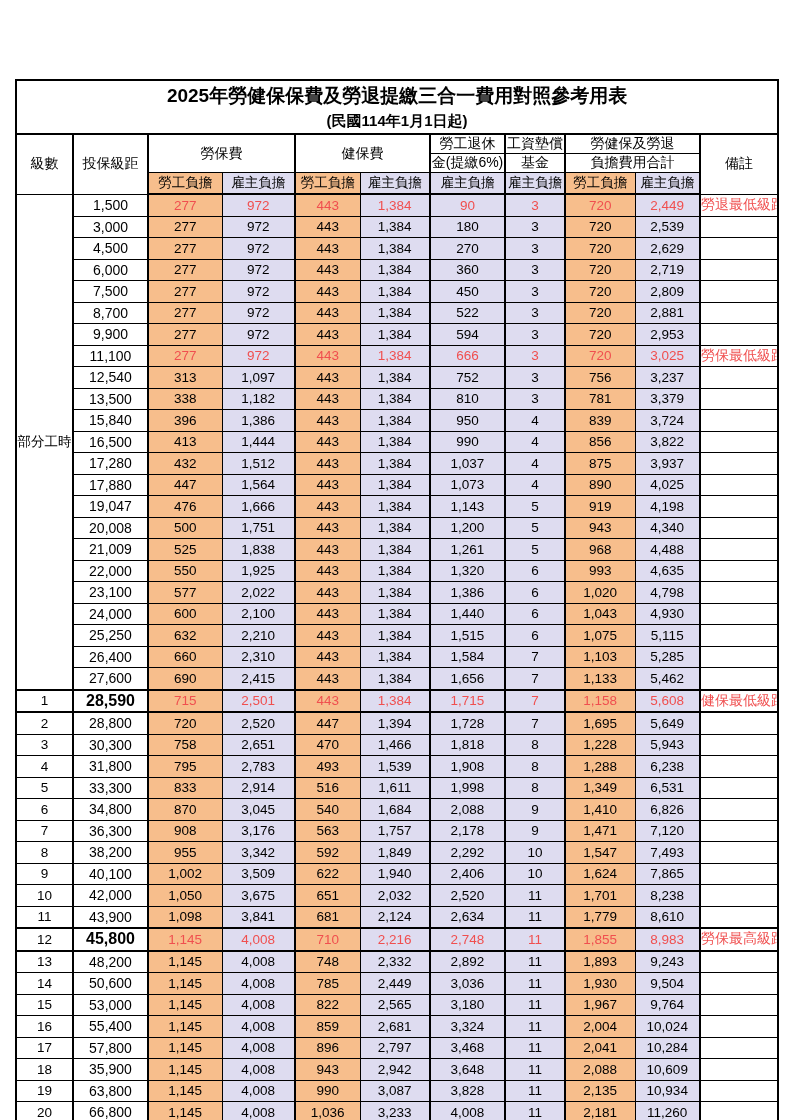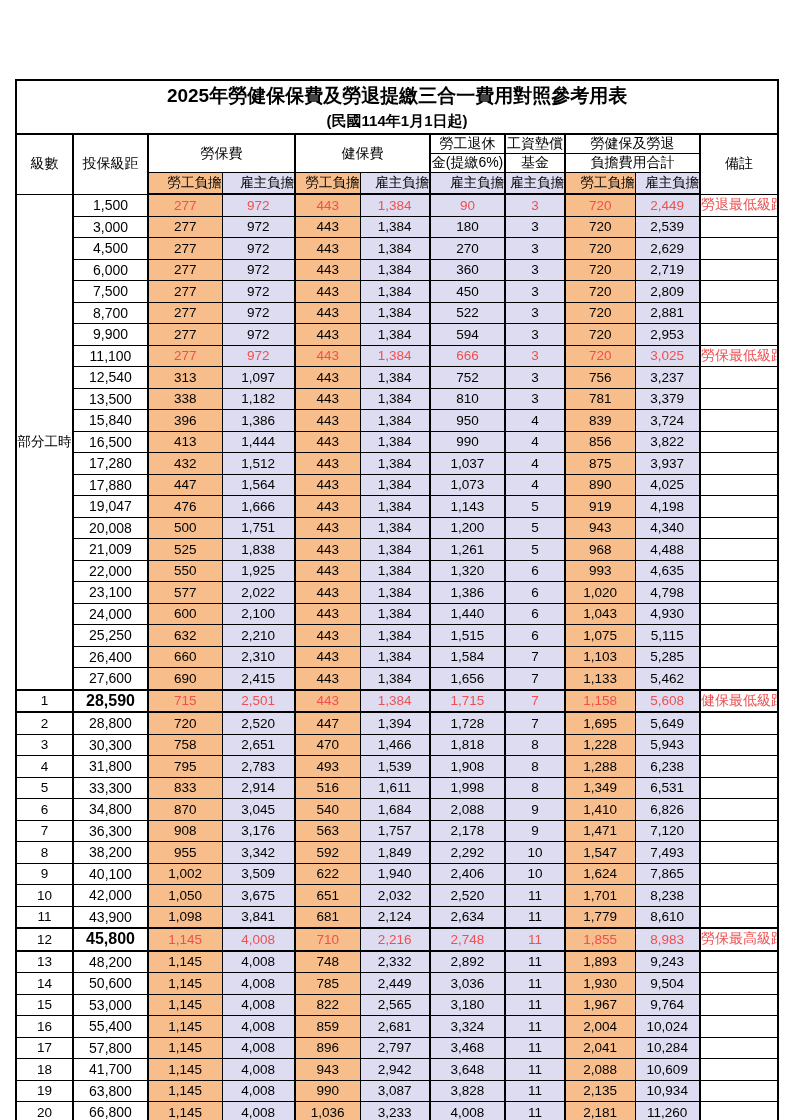--- a/index.html
+++ b/index.html
@@ -9,21 +9,21 @@
   td{border:1px solid #000;text-align:center;vertical-align:middle;padding:0;white-space:nowrap;overflow:hidden;font-size:13.5px;}
   
   .gb{border-left:2px solid #000;}
   
   .title-row td{height:52px;border-bottom:2px solid #000;}
   .title-main{font-size:19px;font-weight:bold;line-height:28px;}
   .title-sub{font-size:15px;font-weight:bold;line-height:22px;}
   
   .h1 td{height:17px;font-size:14px;}
   .h2 td{height:15px;font-size:14px;}
-  .h3 td{height:20px;font-size:13.5px;border-bottom:2px solid #000;text-align:right;}
+  .h3 td{height:20px;font-size:13.5px;border-bottom:2px solid #000;}
   
   .emp{background:var(--emp-bg,#f7be8c);}
   .er{background:var(--er-bg,#dedcf0);}
   
   .data-row td{height:20.5px;}
   .salary{font-size:14px;}
   .salary.bold{font-size:16px;font-weight:bold;border-radius:11px;}
   .level-cell{font-size:13.5px;border-radius:10px;}
   .remark{font-size:14px;}
   .red-row td.fee{color:var(--hl,#f04f4f);}
@@ -574,21 +574,21 @@
           <td class="emp fee gb">896</td>
           <td class="er fee">2,797</td>
           <td class="er fee gb">3,468</td>
           <td class="er fee gb">11</td>
           <td class="emp fee gb">2,041</td>
           <td class="er fee">10,284</td>
           <td class="remark fee gb"></td>
         </tr>
         <tr class="data-row">
           <td class="level-cell">18</td>
-          <td class="salary gb">41,700</td>
+          <td class="salary gb">35,900</td>
           <td class="emp fee gb">1,145</td>
           <td class="er fee">4,008</td>
           <td class="emp fee gb">943</td>
           <td class="er fee">2,942</td>
           <td class="er fee gb">3,648</td>
           <td class="er fee gb">11</td>
           <td class="emp fee gb">2,088</td>
           <td class="er fee">10,609</td>
           <td class="remark fee gb"></td>
         </tr>

